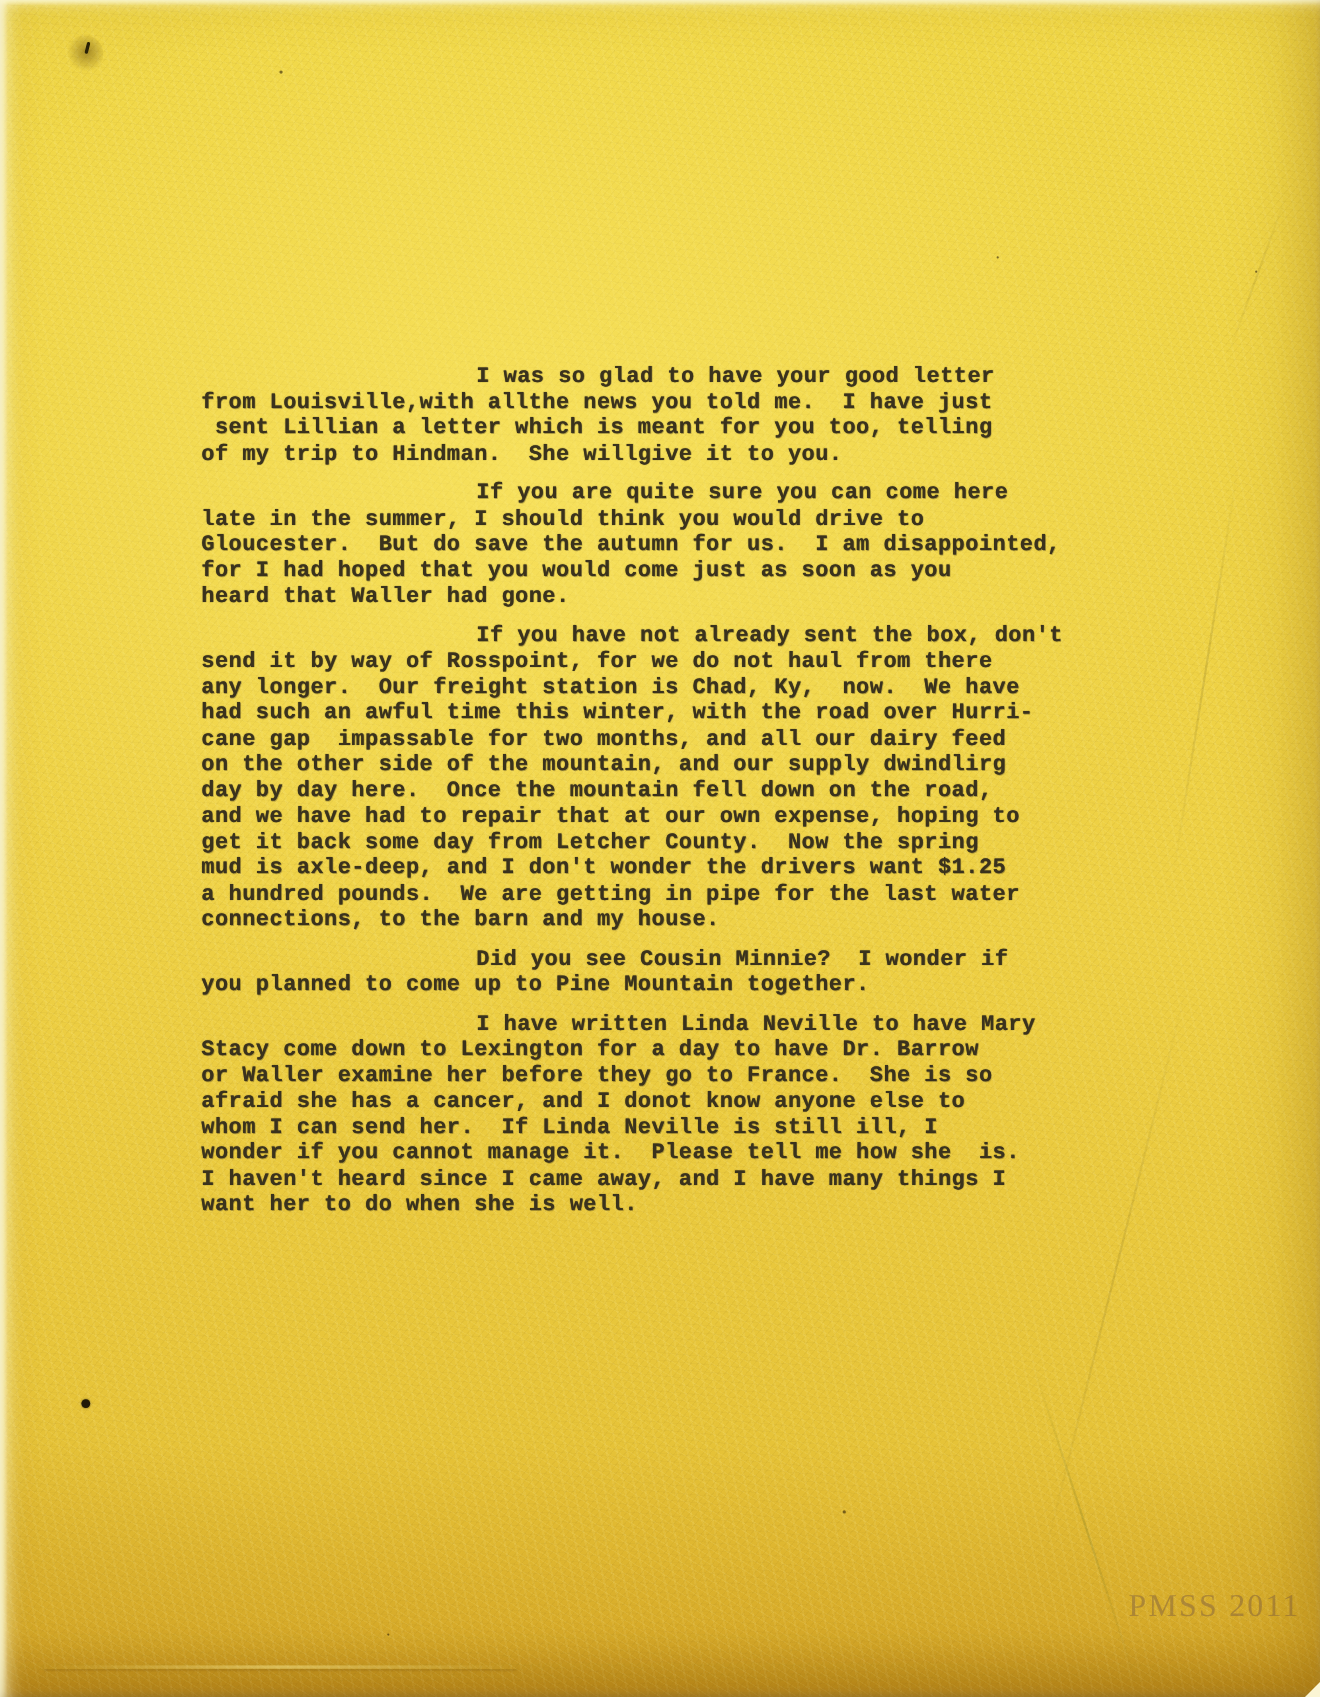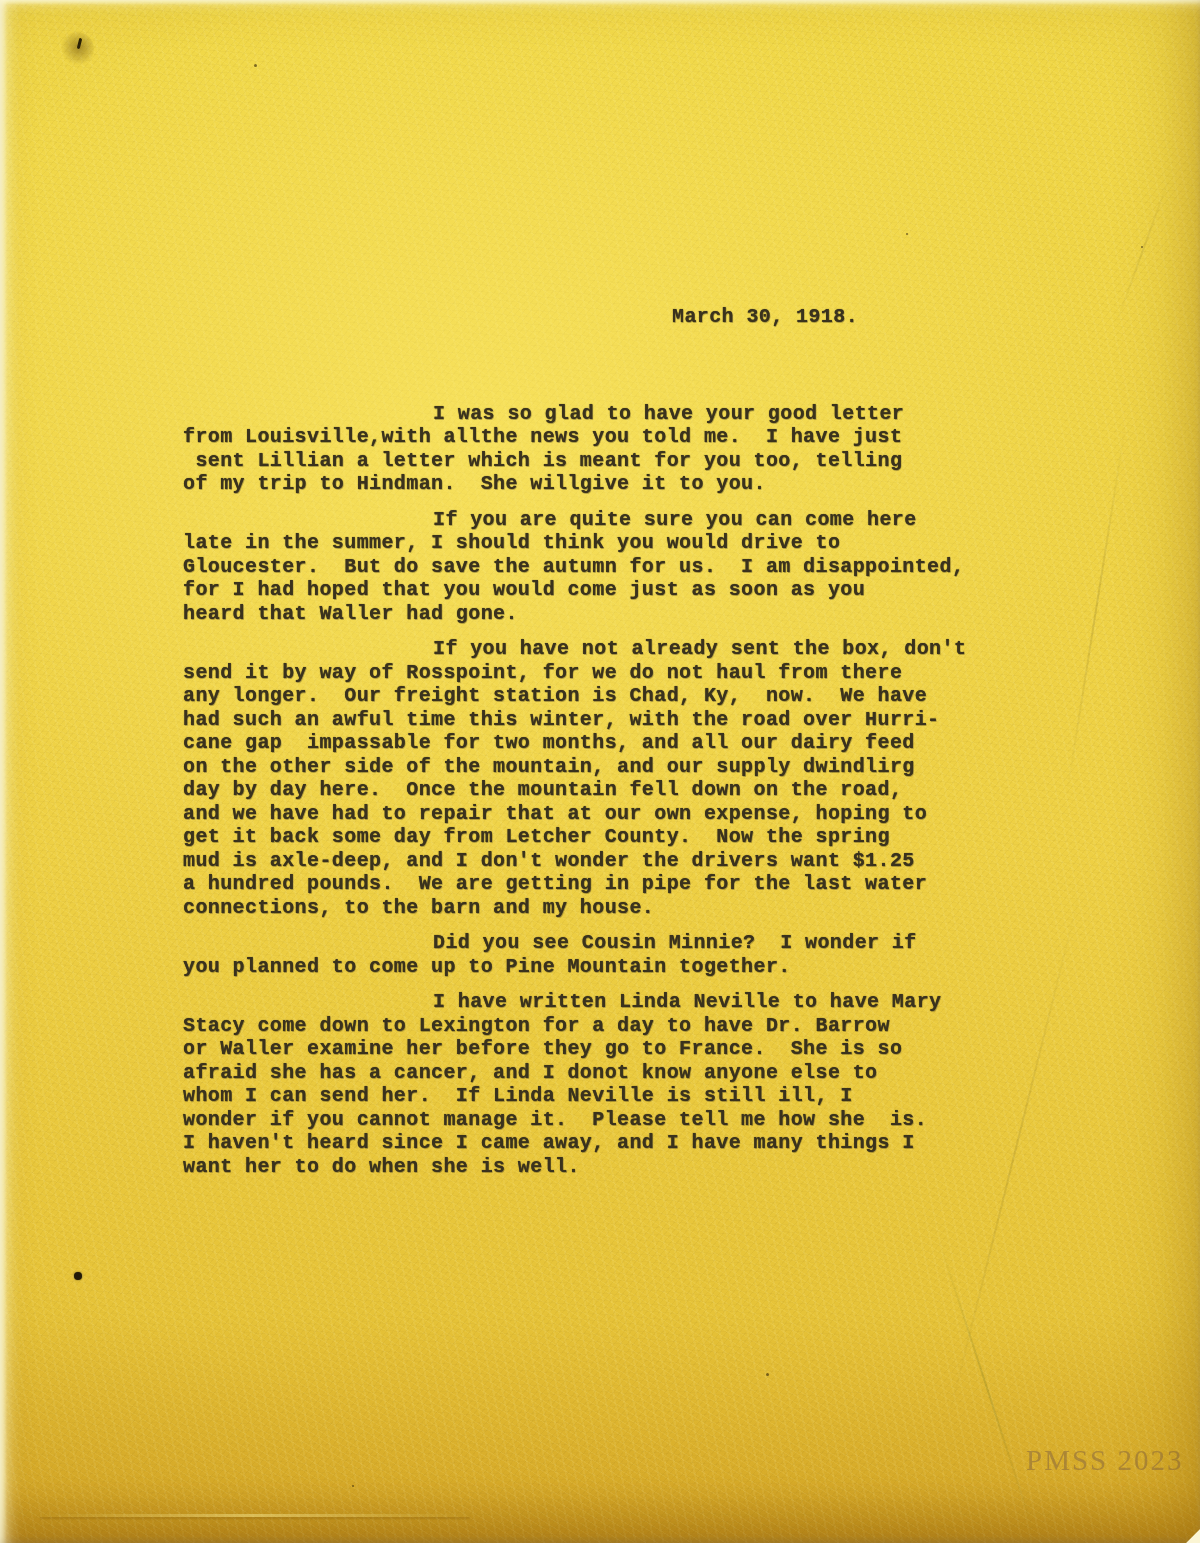--- a/index.html
+++ b/index.html
@@ -112,22 +112,21 @@
   <div class="speck s3"></div>
   <div class="speck s4"></div>
   <div class="speck s5"></div>
   <div class="crease c1"></div>
   <div class="crease c2"></div>
   <div class="crease c3"></div>
   <div class="crease c4"></div>
   <div class="crease c5"></div>
 
   <div class="letter">
-    <div class="date">March 30, 1918.</div>
     <div class="paragraphs"><div class="para"><div class="line">I was so glad to have your good letter</div><div class="line">from Louisville,with allthe news you told me.  I have just</div><div class="line"> sent Lillian a letter which is meant for you too, telling</div><div class="line">of my trip to Hindman.  She willgive it to you.</div></div><div class="para"><div class="line">If you are quite sure you can come here</div><div class="line">late in the summer, I should think you would drive to</div><div class="line">Gloucester.  But do save the autumn for us.  I am disappointed,</div><div class="line">for I had hoped that you would come just as soon as you</div><div class="line">heard that Waller had gone.</div></div><div class="para"><div class="line">If you have not already sent the box, don't</div><div class="line">send it by way of Rosspoint, for we do not haul from there</div><div class="line">any longer.  Our freight station is Chad, Ky,  now.  We have</div><div class="line">had such an awful time this winter, with the road over Hurri-</div><div class="line">cane gap  impassable for two months, and all our dairy feed</div><div class="line">on the other side of the mountain, and our supply dwindlirg</div><div class="line">day by day here.  Once the mountain fell down on the road,</div><div class="line">and we have had to repair that at our own expense, hoping to</div><div class="line">get it back some day from Letcher County.  Now the spring</div><div class="line">mud is axle-deep, and I don't wonder the drivers want $1.25</div><div class="line">a hundred pounds.  We are getting in pipe for the last water</div><div class="line">connections, to the barn and my house.</div></div><div class="para"><div class="line">Did you see Cousin Minnie?  I wonder if</div><div class="line">you planned to come up to Pine Mountain together.</div></div><div class="para"><div class="line">I have written Linda Neville to have Mary</div><div class="line">Stacy come down to Lexington for a day to have Dr. Barrow</div><div class="line">or Waller examine her before they go to France.  She is so</div><div class="line">afraid she has a cancer, and I donot know anyone else to</div><div class="line">whom I can send her.  If Linda Neville is still ill, I</div><div class="line">wonder if you cannot manage it.  Please tell me how she  is.</div><div class="line">I haven't heard since I came away, and I have many things I</div><div class="line">want her to do when she is well.</div></div></div>
   </div>
 
-  <div class="watermark">PMSS 2023</div>
+  <div class="watermark">PMSS 2011</div>
 
   <div class="edge-left"></div>
   <div class="edge-top"></div>
   <div class="corner-br"></div>
 </div>
 
 </body></html>

